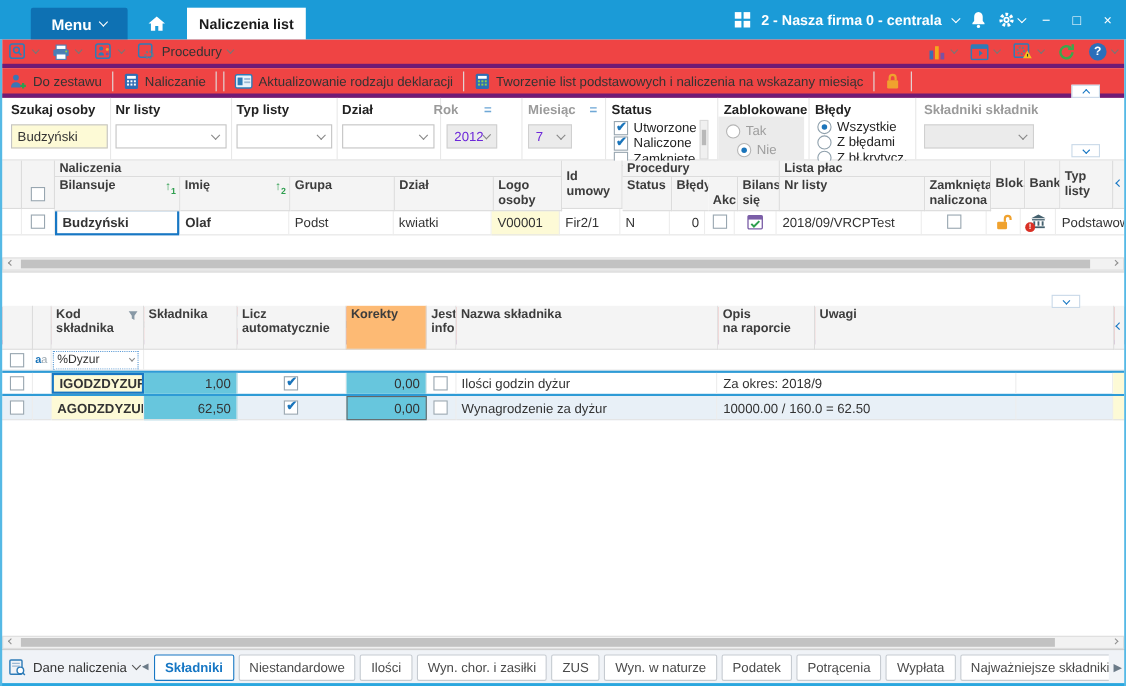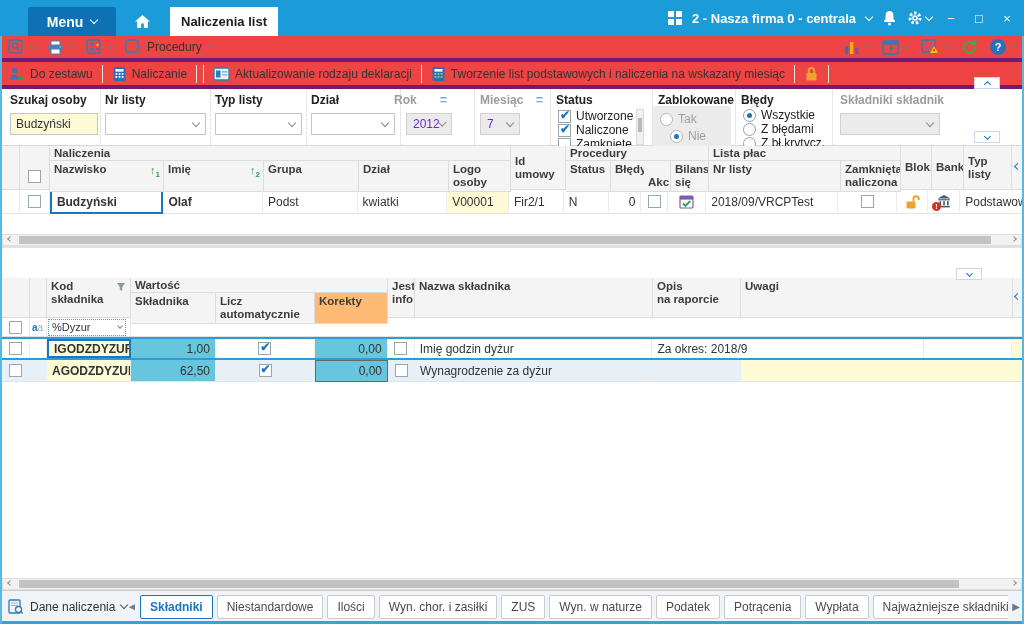--- a/index.html
+++ b/index.html
@@ -387,21 +387,21 @@
 <div class="grid" style="top:146px;">
 
   <div style="display:flex; height:44px;">
     <div class="hcell" style="width:18px"></div>
     <div class="hcell" style="width:30px; display:flex; align-items:flex-end; justify-content:center; padding-bottom:6px;">
       <span class="cb"></span>
     </div>
     <div class="hgroup" style="width:461px">
       <div class="gtitle">Naliczenia</div>
       <div class="gcols">
-        <div class="hcell" style="width:114px"><span>Nazwisko</span><span class="sort">↑<sub>1</sub></span></div>
+        <div class="hcell" style="width:114px"><span>Bilansuje</span><span class="sort">↑<sub>1</sub></span></div>
         <div class="hcell" style="width:100px"><span>Imię</span><span class="sort">↑<sub>2</sub></span></div>
         <div class="hcell" style="width:95px"><span>Grupa</span></div>
         <div class="hcell" style="width:90px"><span>Dział</span></div>
         <div class="hcell" style="width:62px; flex:1"><span>Logo osoby</span></div>
       </div>
     </div>
     <div class="hcell" style="width:55px; display:flex; align-items:center;">
           <span>Id umowy</span>
         </div>
     <div class="hgroup" style="width:143px">
@@ -608,21 +608,20 @@
   <div style="display:flex; height:40px;">
     <div class="hcell" style="width:28px"></div>
     <div class="hcell" style="width:17px"></div>
     <div class="hcell" style="width:84px">
       <span>Kod</span><br><span>składnika</span>
       <svg class="funnel" width="10" height="10" viewBox="0 0 10 10">
             <path d="M1 1h8L6.2 5v4L3.8 7.5V5z" fill="#8899A6"></path>
           </svg>
     </div>
     <div class="hgroup" style="width:257px">
-      <div class="gtitle">Wartość</div>
       <div class="gcols">
         <div class="hcell" style="width:85px"><span>Składnika</span></div>
         <div class="hcell" style="width:99px"><span>Licz automatycznie</span></div>
         <div class="hcell" style="width:73px; flex:1; background:#fdba74;"><span>Korekty</span></div>
       </div>
     </div>
     <div class="hcell" style="width:27px"><span>Jest</span><br><span>info</span></div>
     <div class="hcell" style="width:238px"><span>Nazwa składnika</span></div>
     <div class="hcell" style="width:88px"><span>Opis</span><br><span>na raporcie</span></div>
     <div class="hcell" style="width:272px"><span>Uwagi</span></div>
@@ -661,21 +660,21 @@
     <div class="dcell" style="width:99px; justify-content:center; border-bottom:none;">
           <span class="cb checked"></span>
         </div>
     <div class="dcell cyan-bg" style="width:73px; border-bottom:none;">
           <span>0,00</span>
         </div>
     <div class="dcell" style="width:27px; justify-content:center; border-bottom:none;">
           <span class="cb"></span>
         </div>
     <div class="dcell" style="width:238px; border-bottom:none;">
-          <span>Imię godzin dyżur</span>
+          <span>Ilości godzin dyżur</span>
         </div>
     <div class="dcell" style="width:272px; border-bottom:none;">
           <span>Za okres: 2018/9</span>
         </div>
     <div class="dcell" style="width:88px; border-bottom:none;"></div>
     <div class="dcell yellow-bg" style="width:13px; flex:1; border-right:none; border-bottom:none;"></div>
   </div>
 
   <div class="drow" style="height:22px; background:#E8F0F7;">
     <div class="dcell" style="width:28px; justify-content:center;">
@@ -692,20 +691,23 @@
           <span class="cb checked"></span>
         </div>
     <div class="dcell cyan-bg" style="width:73px; border:1px solid #666;">
           <span>0,00</span>
         </div>
     <div class="dcell" style="width:27px; justify-content:center;">
           <span class="cb"></span>
         </div>
     <div class="dcell" style="width:238px">
           <span>Wynagrodzenie za dyżur</span>
+        </div>
+    <div class="dcell" style="width:272px">
+          <span>10000.00 / 160.0 = 62.50</span>
         </div>
     <div class="dcell" style="width:88px"></div>
     <div class="dcell yellow-bg" style="width:13px; flex:1; border-right:none;"></div>
   </div>
 </div>
 
 <div class="hscroll" style="top:578px;">
   <span class="arr" style="left:0">
         <span class="chev left" style="width:4px;height:4px"></span>
       </span>

